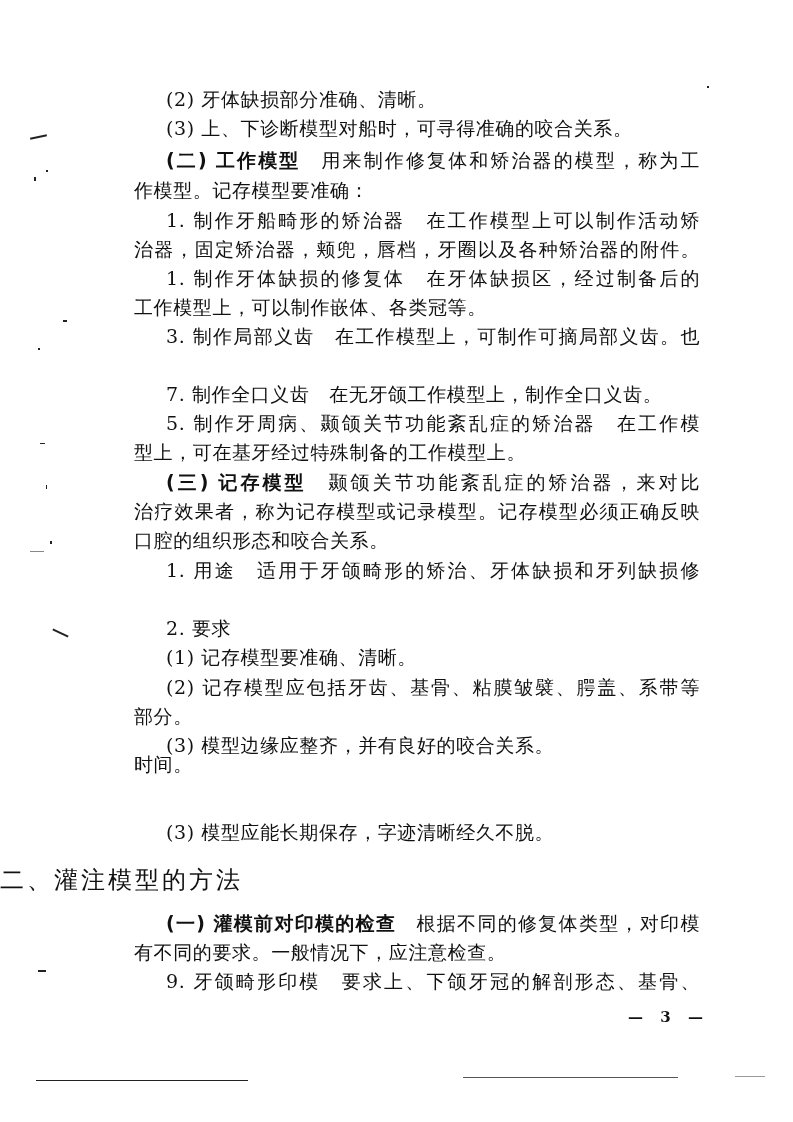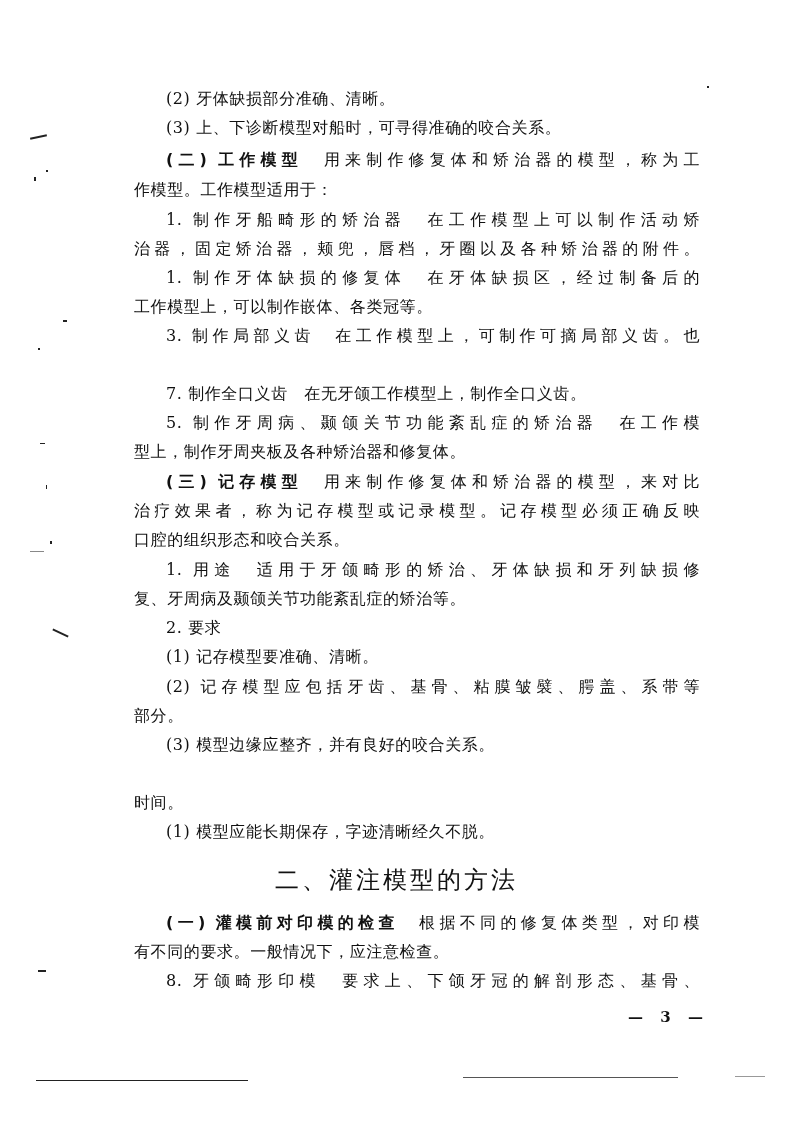--- a/index.html
+++ b/index.html
@@ -18,36 +18,35 @@
     .page {
       position: absolute;
       left: 0; top: 0;
       width: 793px;
       height: 1122px;
     }
     .line {
       position: absolute;
       left: 134px;
       width: 566px;
-      font-size: 16px;
+      font-size: 19px;
       line-height: 20px;
       white-space: nowrap;
       letter-spacing: 0.6px;
     }
     .indent { left: 166px; width: 534px; }
     .justify {
       text-align: justify;
       text-align-last: justify;
     }
     .lead-bold { font-weight: bold; font-family: "DejaVu Sans", "Liberation Sans", sans-serif; margin-top: 33px; }
     .section-title {
       position: absolute;
       left: 0;
       width: 793px;
-      text-align: center;
       font-size: 24px;
       line-height: 30px;
       letter-spacing: 3px;
       top: 865px;
     }
     .page-number {
       position: absolute;
       left: 628px;
       top: 1008px;
       font-size: 15px;
@@ -66,55 +65,54 @@
   </style>
 </head>
 <body>
 
 <div class="page">
 
   <div class="line indent" style="top:89px"><span>(2) 牙体缺损部分准确、清晰。</span></div>
   <div class="line indent" style="top:118px"><span>(3) 上、下诊断模型对船时，可寻得准确的咬合关系。</span></div>
 
   <div class="line indent justify" style="top:150px"><span class="lead-bold">(二) 工作模型</span><span>　用来制作修复体和矫治器的模型，称为工</span></div>
-  <div class="line" style="top:180px"><span>作模型。工作模型适用于：</span></div>
+  <div class="line" style="top:180px"><span>作模型。记存模型要准确：</span></div>
 
   <div class="line indent justify" style="top:210px"><span>1. 制作牙船畸形的矫治器</span><span>　在工作模型上可以制作活动矫</span></div>
   <div class="line justify" style="top:239px"><span>治器，固定矫治器，颊兜，唇档，牙圈以及各种矫治器的附件。</span></div>
 
   <div class="line indent justify" style="top:268px"><span>1. 制作牙体缺损的修复体</span><span>　在牙体缺损区，经过制备后的</span></div>
   <div class="line" style="top:297px"><span>工作模型上，可以制作嵌体、各类冠等。</span></div>
 
   <div class="line indent justify" style="top:326px"><span>3. 制作局部义齿</span><span>　在工作模型上，可制作可摘局部义齿。也</span></div>
 
   <div class="line indent" style="top:384px"><span>7. 制作全口义齿</span><span>　在无牙颌工作模型上，制作全口义齿。</span></div>
 
   <div class="line indent justify" style="top:413px"><span>5. 制作牙周病、颞颌关节功能紊乱症的矫治器</span><span>　在工作模</span></div>
-  <div class="line" style="top:442px"><span>型上，制作牙周夹板及各种矫治器和修复体。</span></div>
+  <div class="line" style="top:442px"><span>型上，可在基牙经过特殊制备的工作模型上。</span></div>
 
-  <div class="line indent justify" style="top:472px"><span class="lead-bold">(三) 记存模型</span><span>　用来制作修复体和矫治器的模型，来对比</span></div>
+  <div class="line indent justify" style="top:472px"><span class="lead-bold">(三) 记存模型</span><span>　颞颌关节功能紊乱症的矫治器，来对比</span></div>
   <div class="line justify" style="top:501px"><span>治疗效果者，称为记存模型或记录模型。记存模型必须正确反映</span></div>
   <div class="line" style="top:530px"><span>口腔的组织形态和咬合关系。</span></div>
 
   <div class="line indent justify" style="top:560px"><span>1. 用途</span><span>　适用于牙颌畸形的矫治、牙体缺损和牙列缺损修</span></div>
-  <div class="line" style="top:589px"><span>复、牙周病及颞颌关节功能紊乱症的矫治等。</span></div>
 
   <div class="line indent" style="top:618px"><span>2. 要求</span></div>
   <div class="line indent" style="top:647px"><span>(1) 记存模型要准确、清晰。</span></div>
   <div class="line indent justify" style="top:677px"><span>(2) 记存模型应包括牙齿、基骨、粘膜皱襞、腭盖、系带等</span></div>
   <div class="line" style="top:706px"><span>部分。</span></div>
   <div class="line indent" style="top:735px"><span>(3) 模型边缘应整齐，并有良好的咬合关系。</span></div>
-  <div class="line" style="top:793px"><span>时间。</span></div>
-  <div class="line indent" style="top:822px"><span>(1) 模型应能长期保存，字迹清晰经久不脱。</span></div>
+  <div class="line" style="top:754px"><span>时间。</span></div>
+  <div class="line indent" style="top:822px"><span>(3) 模型应能长期保存，字迹清晰经久不脱。</span></div>
 
   <div class="section-title">二、灌注模型的方法</div>
 
   <div class="line indent justify" style="top:913px"><span class="lead-bold">(一) 灌模前对印模的检查</span><span>　根据不同的修复体类型，对印模</span></div>
   <div class="line" style="top:942px"><span>有不同的要求。一般情况下，应注意检查。</span></div>
-  <div class="line indent justify" style="top:971px"><span>8. 牙颌畸形印模　要求上、下颌牙冠的解剖形态、基骨、</span></div>
+  <div class="line indent justify" style="top:971px"><span>9. 牙颌畸形印模　要求上、下颌牙冠的解剖形态、基骨、</span></div>
 
   <div class="page-number">— 3 —</div>
 
   <div class="scan-line" style="left:36px; top:1080px; width:212px;"></div>
   <div class="scan-line" style="left:463px; top:1077px; width:215px; background:#555;"></div>
   <div class="scan-line" style="left:735px; top:1076px; width:30px; background:#999;"></div>
 
   <div class="speck" style="left:30px; top:136px; width:17px; height:2px; transform:rotate(-12deg);"></div>
   <div class="speck" style="left:34px; top:177px; width:2px; height:4px;"></div>
   <div class="speck" style="left:46px; top:170px; width:2px; height:2px;"></div>

